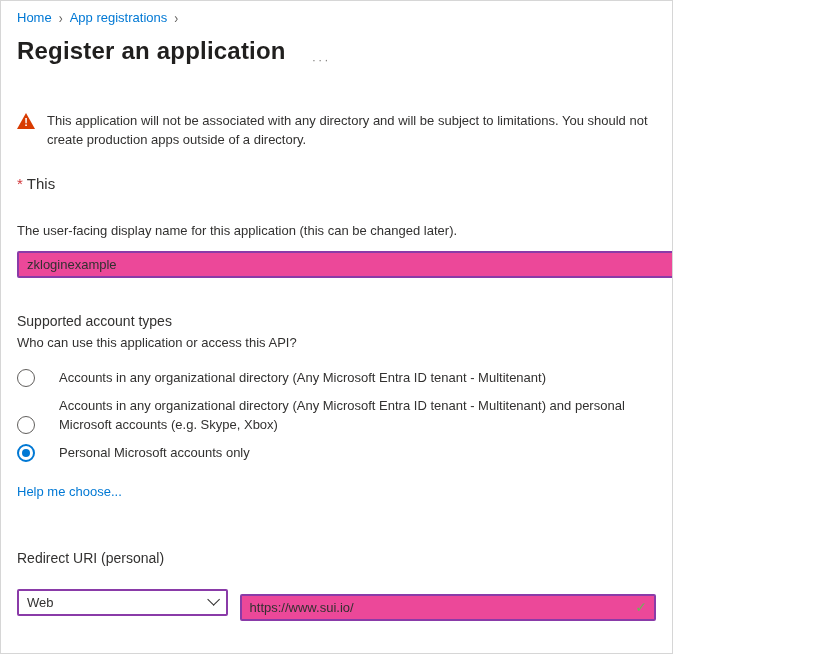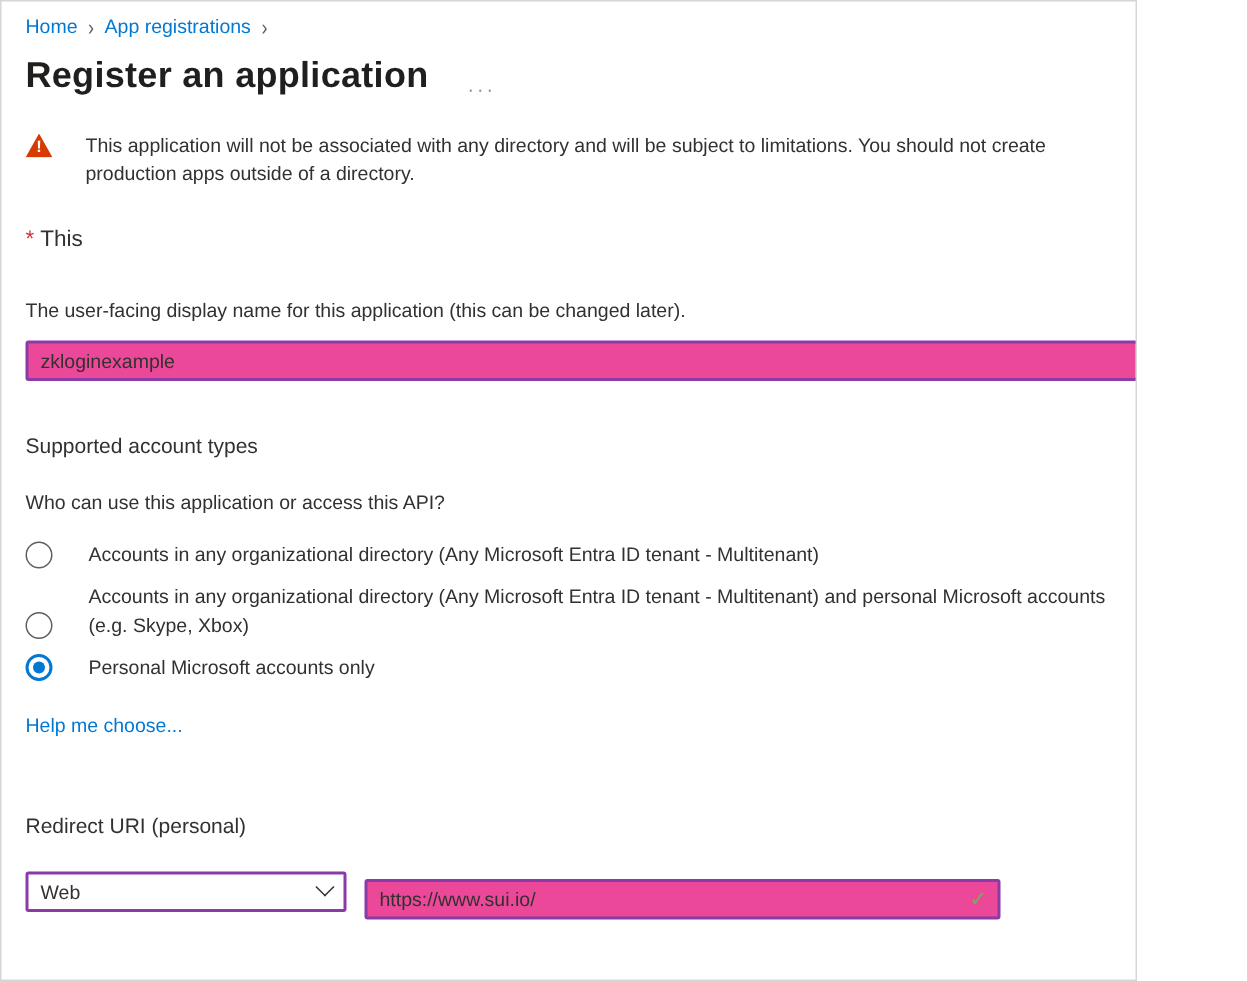--- a/index.html
+++ b/index.html
@@ -3,37 +3,37 @@
 <meta charset="utf-8">
 <style>
   * { margin: 0; padding: 0; box-sizing: border-box; }
   html, body { background: #ffffff; }
   body {
     font-family: "Liberation Sans", "DejaVu Sans", sans-serif;
     color: #323130;
     width: 831px;
   }
   .page {
-    width: 758px;
+    width: 673px;
     height: 654px;
     background: #fff;
     border: 1px solid #d6d6d6;
     padding: 8px 16px 16px 16px;
     overflow: hidden;
   }
   
   .breadcrumb { font-size: 13px; line-height: 18px; display: flex; align-items: center; gap: 7px; }
   .breadcrumb a { color: #0078d4; text-decoration: none; cursor: pointer; }
   .crumb-sep { color: #605e5c; font-size: 12px; transform: scaleY(1.25); display: inline-block; }
   
   .title-row { margin-top: 8px; display: flex; align-items: flex-end; gap: 26px; }
   h1 { font-size: 24px; line-height: 32px; font-weight: 700; color: #201f1e; letter-spacing: 0.2px; }
   .more-icon { color: #8a8886; font-size: 13px; letter-spacing: 2px; cursor: pointer; padding-top: 6px; }
   
-  .warning { margin-top: 20px; display: flex; gap: 22px; }
+  .warning { margin-top: 44px; display: flex; gap: 12px; }
   .warn-icon {
     width: 18px; height: 16px; margin-top: 2px; flex: 0 0 18px;
     background: #d83b01;
     clip-path: polygon(50% 0, 100% 100%, 0 100%);
     position: relative;
   }
   .warn-icon::after {
     content: "!"; position: absolute; left: 0; right: 0; top: 1px; bottom: 0;
     color: #fff; font-size: 11px; font-weight: 700; text-align: center; line-height: 16px;
   }
@@ -49,21 +49,21 @@
     font-family: "Liberation Sans", sans-serif;
     font-size: 13px; color: #323130; padding: 0 30px 0 8px;
     outline: none; background: #ec4899;
   }
   .valid-check {
     position: absolute; right: 9px; top: 5px;
     color: #6fb259; font-size: 14px; font-weight: 700;
   }
   
   .section-heading { margin-top: 31px; font-size: 14px; line-height: 24px; font-weight: 400; color: #323130; }
-  .section-question { margin-top: 17px; font-size: 13px; line-height: 18px; }
+  .section-question { margin-top: 1px; font-size: 13px; line-height: 18px; }
   
   .radio-group { margin-top: 15px; display: flex; flex-direction: column; gap: 8px; }
   .radio-row { display: flex; gap: 24px; cursor: pointer; align-items: flex-end; }
   .radio-circle {
     width: 18px; height: 18px; flex: 0 0 18px; border-radius: 50%;
     border: 1px solid #605e5c; background: #fff; margin-top: 1px; position: relative;
   }
   .radio-row.selected .radio-circle { border: 2px solid #0078d4; }
   .radio-row.selected .radio-circle::after {
     content: ""; position: absolute; left: 3px; top: 3px; width: 8px; height: 8px;

